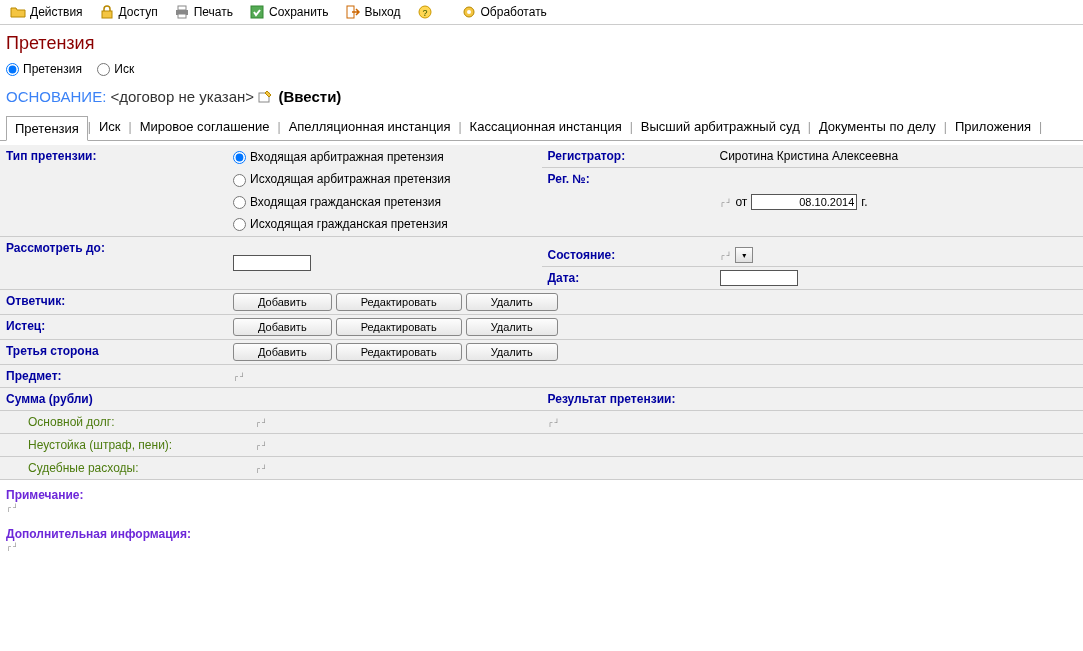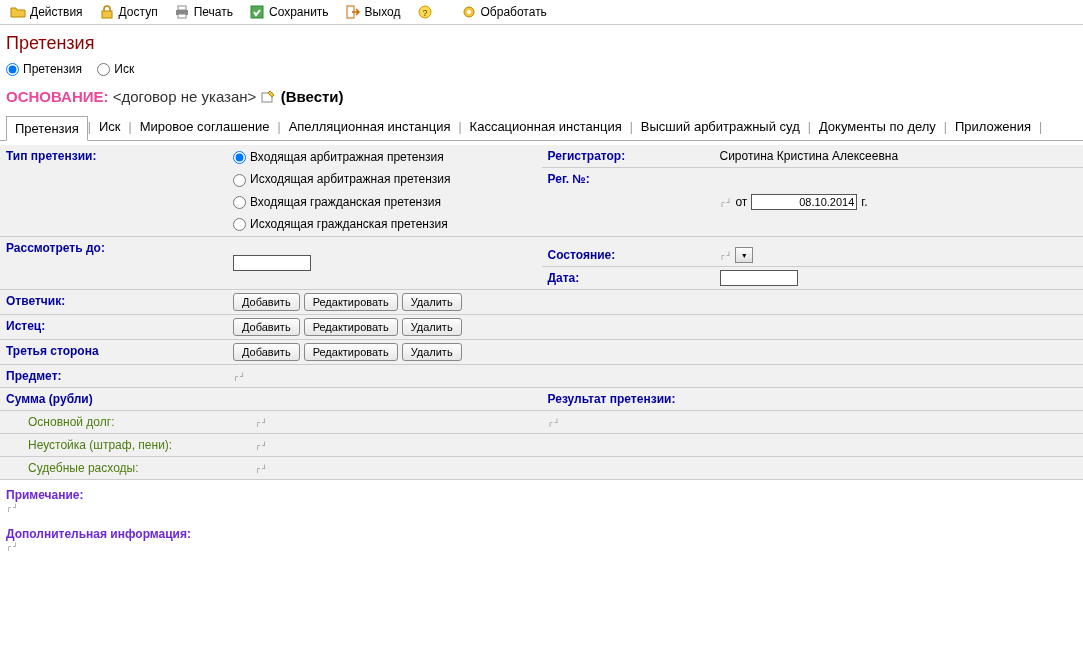--- a/index.html
+++ b/index.html
@@ -43,22 +43,22 @@
   }
   .radio-row label {
     margin-right: 12px;
   }
   
   .osnovanie {
     padding: 8px 6px;
     font-size: 15px;
   }
   .osnovanie-label {
-    color: #ec4899;
-    font-weight: bold;
+    color: #3b82f6;
+    font-weight: normal;
   }
   .osnovanie-value {
     color: #333;
   }
   .osnovanie-action {
     font-weight: bold;
   }
   
   .tabs {
     display: flex;
@@ -117,21 +117,21 @@
   }
   .val-cell {
     flex: 1;
     padding: 3px 6px;
     display: flex;
     align-items: center;
     gap: 4px;
   }
   .btn {
     font-size: 11px;
-    padding: 2px 8px;
+    padding: 2px 24px;
     border: 1px solid #888;
     border-radius: 3px;
     background: linear-gradient(#fdfdfd,#e7e7e7);
     cursor: pointer;
   }
   .date-input {
     width: 72px;
     font-size: 11px;
     border: 1px solid #555;
     text-align: right;

